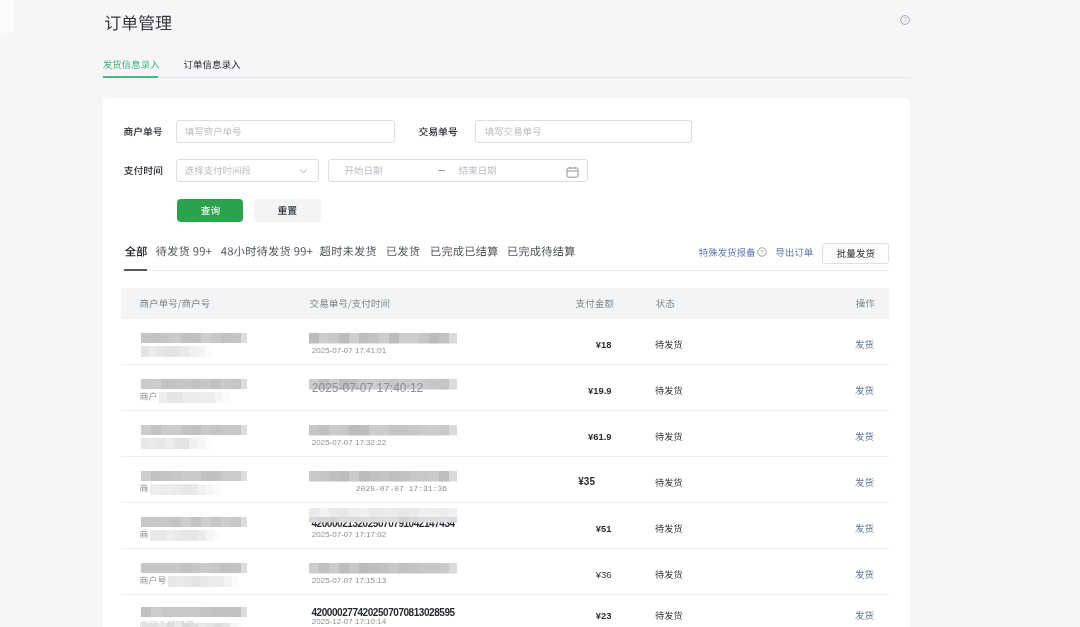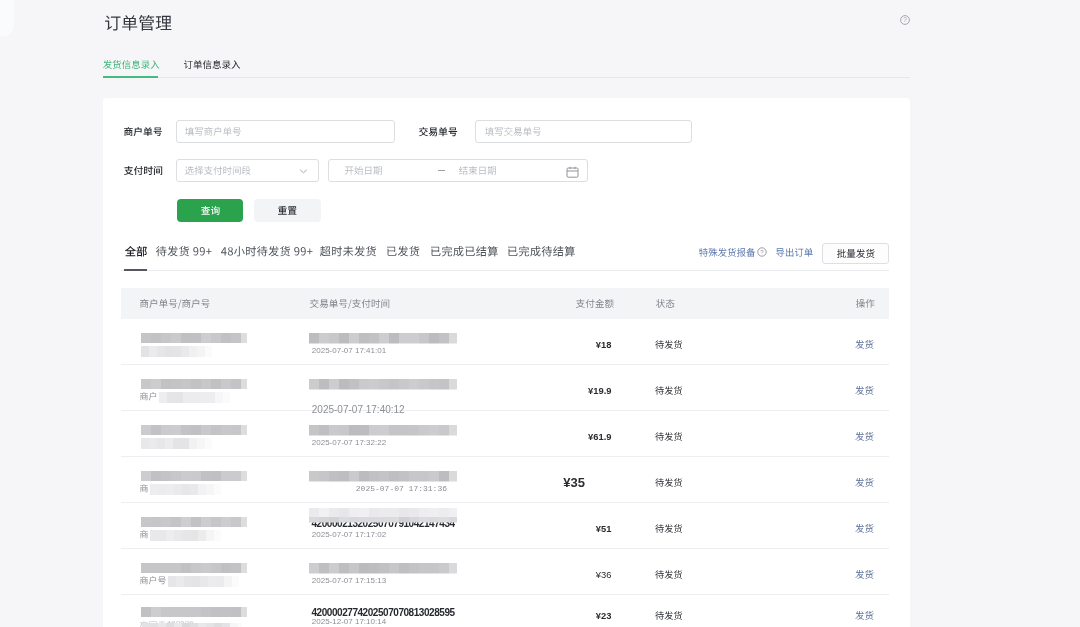--- a/index.html
+++ b/index.html
@@ -213,21 +213,21 @@
     <rect x="60" y="0" width="10.0" height="10.5" fill="rgb(204,204,206)" opacity="1.00"></rect>
     <rect x="70" y="0" width="10.0" height="10.5" fill="rgb(200,200,202)" opacity="1.00"></rect>
     <rect x="80" y="0" width="10.0" height="10.5" fill="rgb(197,197,199)" opacity="1.00"></rect>
     <rect x="90" y="0" width="10.0" height="10.5" fill="rgb(201,201,203)" opacity="1.00"></rect>
     <rect x="100" y="0" width="10.0" height="10.5" fill="rgb(205,205,207)" opacity="1.00"></rect>
     <rect x="110" y="0" width="10.0" height="10.5" fill="rgb(201,201,203)" opacity="1.00"></rect>
     <rect x="120" y="0" width="10.0" height="10.5" fill="rgb(198,198,200)" opacity="1.00"></rect>
     <rect x="130" y="0" width="10.0" height="10.5" fill="rgb(196,196,198)" opacity="1.00"></rect>
     <rect x="140" y="0" width="8.0" height="10.5" fill="rgb(218,218,220)" opacity="1.00"></rect>
   </svg>
-<div style="position:absolute;top:410px;font-family:'Liberation Sans',sans-serif;font-size:10px;color:#8b8f95;font-weight:normal;line-height:0;letter-spacing:0;white-space:nowrap;z-index:1;left:311.8px;"><span style="vertical-align:middle">2025-07-07 17:40:12</span></div>
+<div style="position:absolute;top:387px;font-family:'Liberation Sans',sans-serif;font-size:12px;color:#8b8f95;font-weight:normal;line-height:0;letter-spacing:0;white-space:nowrap;z-index:1;left:311.8px;"><span style="vertical-align:middle">2025-07-07 17:40:12</span></div>
 <div style="position:absolute;top:390.2px;font-family:'Liberation Sans',sans-serif;font-size:9.4px;color:#292c31;font-weight:bold;line-height:0;letter-spacing:0;white-space:nowrap;z-index:1;right:468.5px;margin-left:40px;"><span style="vertical-align:middle">¥19.9</span></div>
 <svg style="position:absolute;left:654.5px;top:393.7px;overflow:visible" width="1" height="1">
     <use href="#g-dfh"></use>
   </svg>
 <svg style="position:absolute;left:854.5px;top:393.8px;overflow:visible" width="1" height="1">
     <use href="#g-fh"></use>
   </svg>
 <div style="position:absolute;left:121px;top:409.5px;width:768px;height:1px;background:#edeef1;"></div>
 <svg style="position:absolute;left:140.5px;top:425px;z-index:1" width="106" height="10" viewBox="0 0 106 10">
     <rect x="0" y="0" width="10.0" height="10" fill="rgb(204,204,206)" opacity="1.00"></rect>
@@ -317,21 +317,21 @@
     <rect x="70" y="0" width="10.0" height="10.5" fill="rgb(196,196,198)" opacity="1.00"></rect>
     <rect x="80" y="0" width="10.0" height="10.5" fill="rgb(191,191,193)" opacity="1.00"></rect>
     <rect x="90" y="0" width="10.0" height="10.5" fill="rgb(194,194,196)" opacity="1.00"></rect>
     <rect x="100" y="0" width="10.0" height="10.5" fill="rgb(199,199,201)" opacity="1.00"></rect>
     <rect x="110" y="0" width="10.0" height="10.5" fill="rgb(199,199,201)" opacity="1.00"></rect>
     <rect x="120" y="0" width="10.0" height="10.5" fill="rgb(202,202,204)" opacity="1.00"></rect>
     <rect x="130" y="0" width="10.0" height="10.5" fill="rgb(189,189,191)" opacity="1.00"></rect>
     <rect x="140" y="0" width="8.0" height="10.5" fill="rgb(218,218,220)" opacity="1.00"></rect>
   </svg>
 <div style="position:absolute;top:488.6px;font-family:Liberation Mono, monospace;font-size:8px;color:#8b8f95;font-weight:normal;line-height:0;letter-spacing:0;white-space:nowrap;z-index:1;left:311.8px;margin-left:44px;"><span style="vertical-align:middle">2025-07-07 17:31:36</span></div>
-<div style="position:absolute;top:482.2px;font-family:'Liberation Sans',sans-serif;font-size:13px;color:#292c31;font-weight:bold;line-height:0;letter-spacing:0;white-space:nowrap;z-index:1;right:495px;"><span style="vertical-align:middle">¥35</span></div>
+<div style="position:absolute;top:482.2px;font-family:'Liberation Sans',sans-serif;font-size:10px;color:#292c31;font-weight:bold;line-height:0;letter-spacing:0;white-space:nowrap;z-index:1;right:485px;"><span style="vertical-align:middle">¥35</span></div>
 <svg style="position:absolute;left:654.5px;top:485.7px;overflow:visible" width="1" height="1">
     <use href="#g-dfh"></use>
   </svg>
 <svg style="position:absolute;left:854.5px;top:485.8px;overflow:visible" width="1" height="1">
     <use href="#g-fh"></use>
   </svg>
 <div style="position:absolute;left:121px;top:501.5px;width:768px;height:1px;background:#edeef1;"></div>
 <svg style="position:absolute;left:140.5px;top:517px;z-index:1" width="106" height="10" viewBox="0 0 106 10">
     <rect x="0" y="0" width="10.0" height="10" fill="rgb(199,199,201)" opacity="1.00"></rect>
     <rect x="10" y="0" width="10.0" height="10" fill="rgb(198,198,200)" opacity="1.00"></rect>

